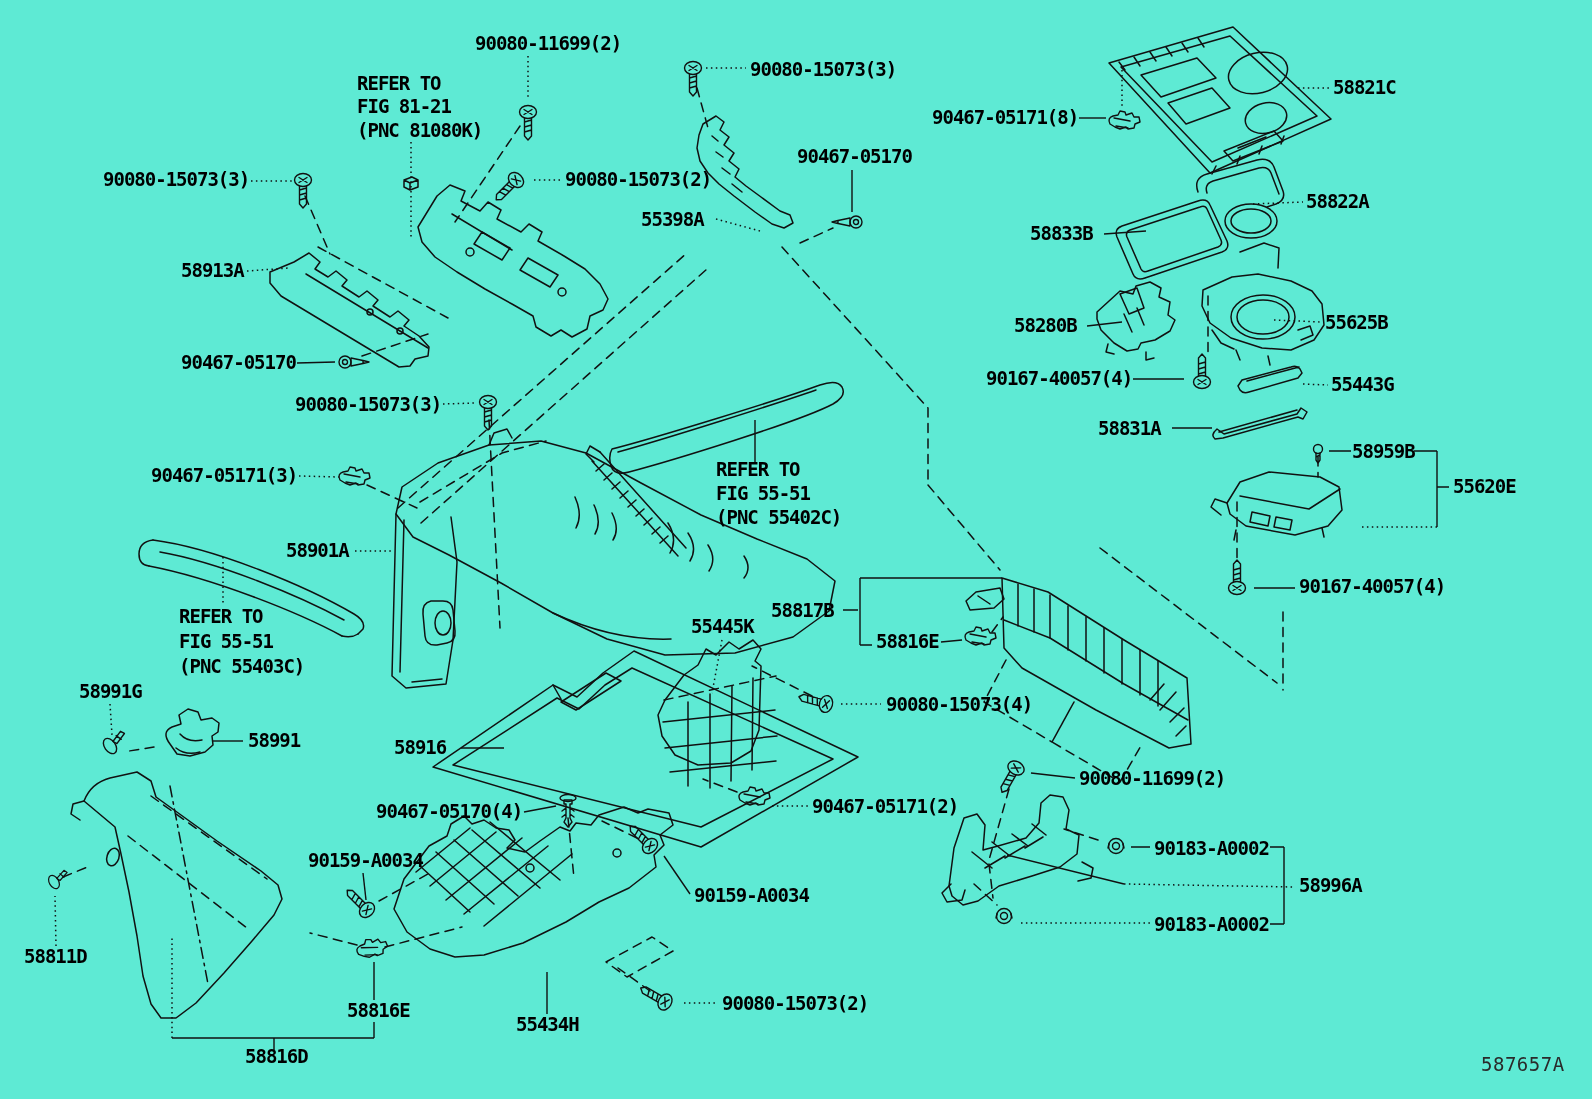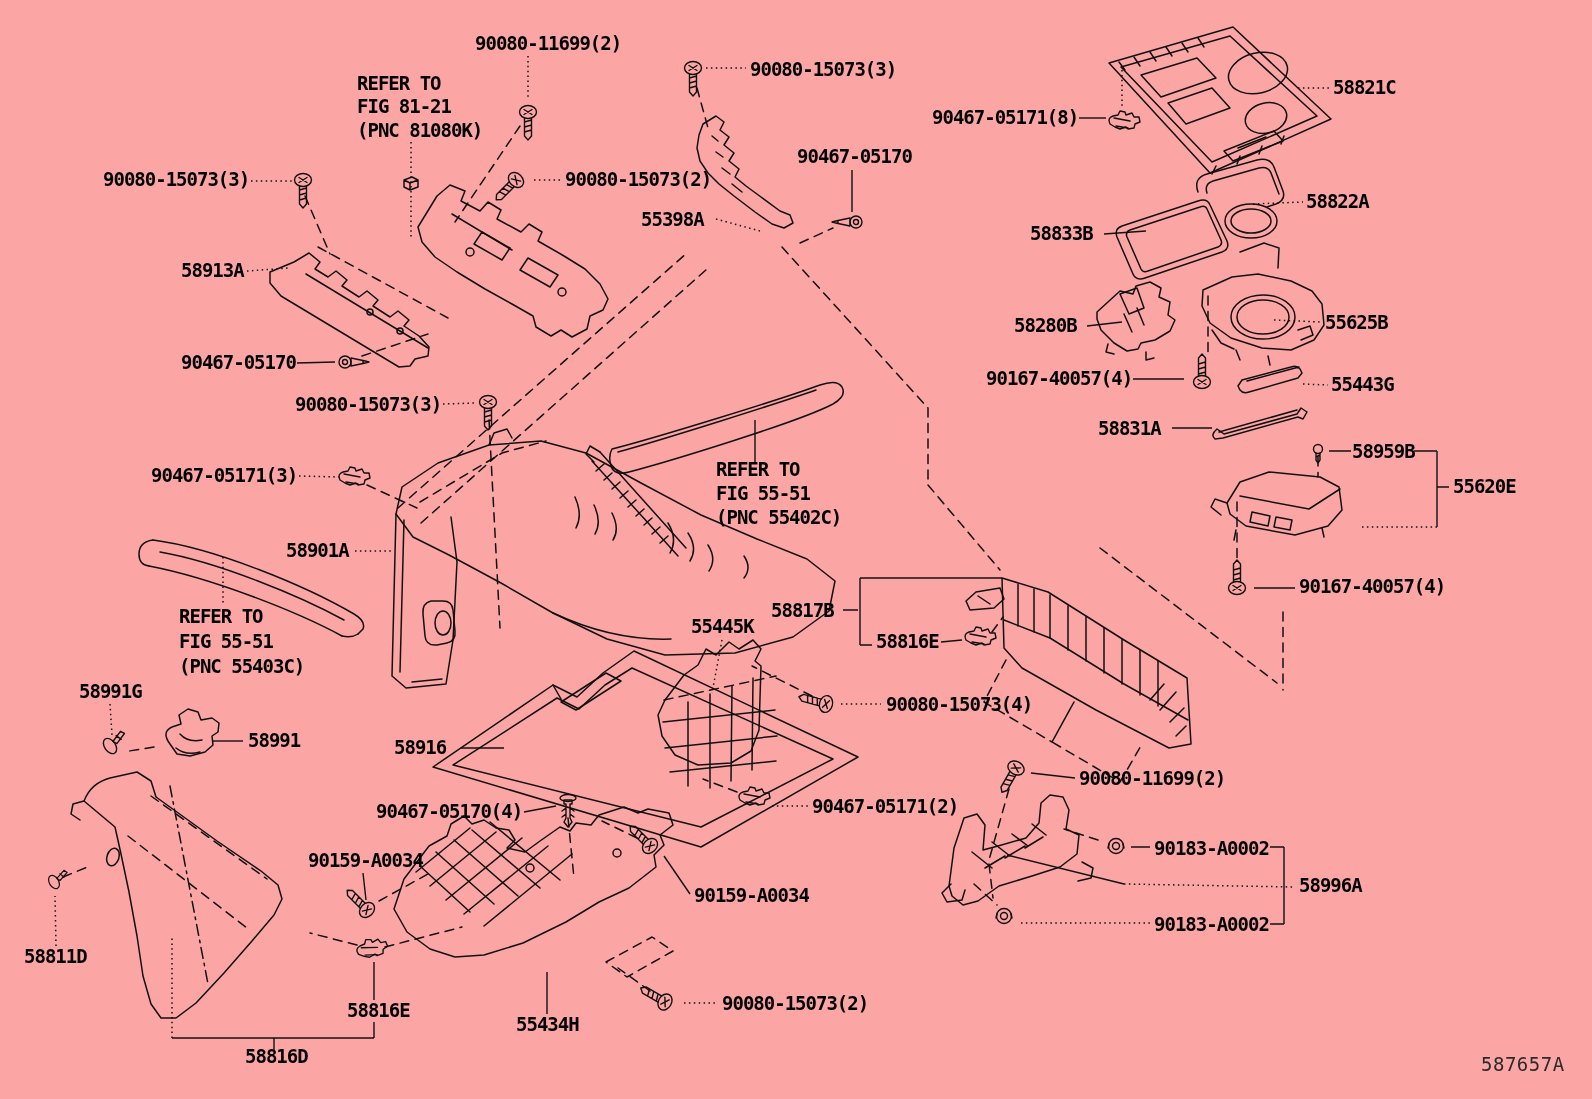--- a/index.html
+++ b/index.html
@@ -1,16 +1,16 @@
 <!DOCTYPE html>
 <html><head>
 <meta charset="utf-8">
 <style>
   html,body{margin:0;padding:0;background:#fff;}
-  .stage{position:relative;width:1592px;height:1099px;background:#fca5a5;overflow:hidden;}
+  .stage{position:relative;width:1592px;height:1099px;background:#5eead4;overflow:hidden;}
   svg{display:block;}
   .art path,.art ellipse,.art circle,.art line,.art polyline,.art rect{
     fill:none;stroke:#111;stroke-width:1.5;stroke-linejoin:round;stroke-linecap:round;
   }
   .sym path,.sym ellipse,.sym circle{fill:none;stroke:#111;stroke-width:1.4;stroke-linejoin:round;stroke-linecap:round;}
   .ls{stroke:#111;stroke-width:1.4;fill:none;}
   .ld{stroke:#111;stroke-width:1.5;fill:none;stroke-dasharray:1.5 3.4;}
   .dsh{stroke:#111;stroke-width:1.5;fill:none;stroke-dasharray:9 6.5;stroke-linecap:round;}
   .ddot{stroke:#111;stroke-width:1.2;fill:none;stroke-dasharray:11 5 2.5 5;}
   .lbl{font-family:"DejaVu Sans Mono","Liberation Mono",monospace;font-weight:bold;font-size:19px;letter-spacing:-1px;fill:#000;}

